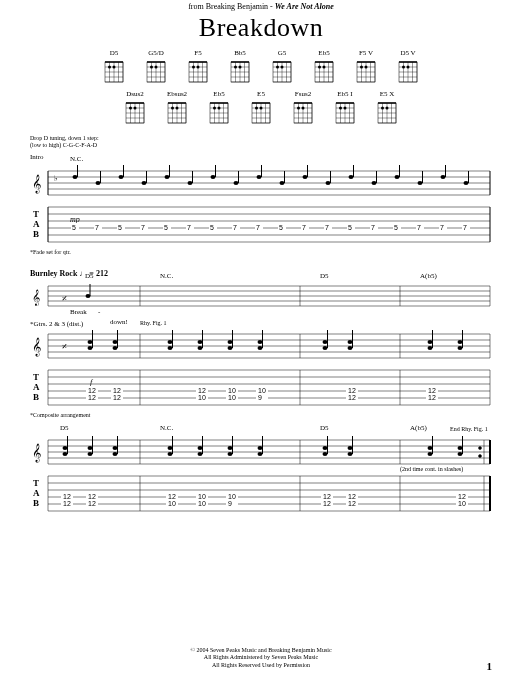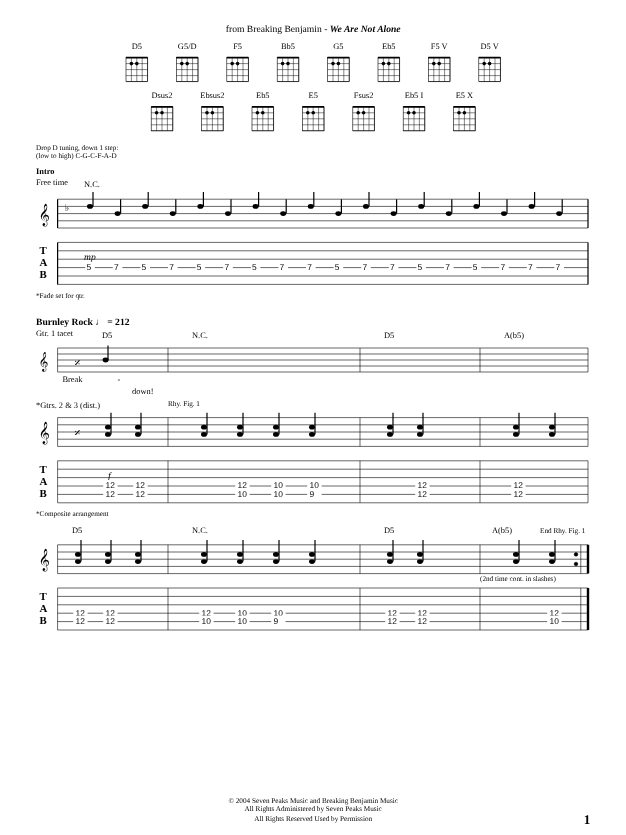--- a/index.html
+++ b/index.html
@@ -6,21 +6,21 @@
     margin: 0;
     padding: 0;
     background: #fff;
     font-family: "Times New Roman", serif;
     width: 522px;
     height: 696px;
     position: relative;
     overflow: hidden;
   }
   .page {
-    padding: 20px 30px 10px 30px;
+    padding: 2px 30px 10px 30px;
     position: relative;
     height: 666px;
   }
   .header {
     text-align: center;
     margin-bottom: 6px;
   }
   .source-line {
     font-size: 8px;
     margin-bottom: 2px;
@@ -62,21 +62,21 @@
     position: relative;
   }
   .chord-diagram svg { display: block; }
   .tuning-note {
     font-size: 6px;
     margin-top: 10px;
     line-height: 1.2;
   }
   .section-label {
     font-size: 7px;
-    font-weight: bold;
+    font-weight: normal;
     margin-top: 4px;
   }
   .sub-label {
     font-size: 7px;
     margin-top: 1px;
   }
   .staff-block {
     margin-top: 4px;
   }
   .staff {
@@ -137,20 +137,21 @@
 </style>
 </head>
 <body>
 
 <div class="page">
   <div class="header">
     <div class="source-line">
       <span>from Breaking Benjamin -</span>
       <span class="album">We Are Not Alone</span>
     </div>
+    <h1 class="title">Breakdown</h1>
   </div>
 
   <div class="chord-row" id="chord-row-1">
       <div class="chord-box">
         <div class="chord-label">D5</div>
         <div class="chord-diagram">
           <svg width="22" height="26">
             <rect x="2" y="4" width="18" height="20" fill="none" stroke="#000" stroke-width="0.5"></rect>
             <line x1="2" y1="9" x2="20" y2="9" stroke="#000" stroke-width="0.4"></line>
             <line x1="2" y1="14" x2="20" y2="14" stroke="#000" stroke-width="0.4"></line>
@@ -435,21 +436,20 @@
         </div>
       </div>
     </div>
 
   <div class="tuning-note">
     <div>Drop D tuning, down 1 step:</div>
     <div>(low to high) C-G-C-F-A-D</div>
   </div>
 
   <div class="section-label">Intro</div>
-  <div class="sub-label">Free time</div>
 
   <div class="staff-block">
     <div class="staff" style="position:relative;">
       <div class="chord-over" style="left:40px">N.C.</div>
       <svg width="462" height="36">
         <g stroke="#000" stroke-width="0.5">
           <line x1="18" y1="6" x2="460" y2="6"></line>
           <line x1="18" y1="12" x2="460" y2="12"></line>
           <line x1="18" y1="18" x2="460" y2="18"></line>
           <line x1="18" y1="24" x2="460" y2="24"></line>
@@ -556,21 +556,20 @@
       </svg>
     </div>
     <div class="footnote">*Fade set for qtr.</div>
   </div>
 
   <div class="tempo">
     <span>Burnley Rock</span>
     <span style="font-family:serif">♩</span>
     <span>= 212</span>
   </div>
-  <div class="sub-label">Gtr. 1 tacet</div>
 
   <div class="staff-block">
     <div class="staff" style="position:relative;height:30px">
       <div class="chord-over" style="left:55px">D5</div>
       <div class="chord-over" style="left:130px">N.C.</div>
       <div class="chord-over" style="left:290px">D5</div>
       <div class="chord-over" style="left:390px">A(b5)</div>
       <svg width="462" height="30">
         <g stroke="#000" stroke-width="0.5">
           <line x1="18" y1="4" x2="460" y2="4"></line>
@@ -582,26 +581,26 @@
           <line x1="110" y1="4" x2="110" y2="24"></line>
           <line x1="270" y1="4" x2="270" y2="24"></line>
           <line x1="370" y1="4" x2="370" y2="24"></line>
           <line x1="460" y1="4" x2="460" y2="24"></line>
         </g>
         <text x="2" y="20" font-size="14">𝄞</text>
         <text x="32" y="20" font-size="10">𝄎</text>
         <ellipse cx="58" cy="14" rx="2.5" ry="2" fill="#000"></ellipse>
         <line x1="60" y1="14" x2="60" y2="2" stroke="#000"></line>
       </svg>
-      <div class="lyric" style="left:22px; top:26px">Break</div>
+      <div class="lyric" style="left:40px; top:26px">Break</div>
       <div class="lyric" style="left:68px; top:26px">-</div>
       <div class="lyric" style="left:80px; top:36px">down!</div>
     </div>
 
-    <div class="sub-label" style="margin-top:18px">*Gtrs. 2 &amp; 3 (dist.)</div>
+    <div class="sub-label" style="margin-top:8px">*Gtrs. 2 &amp; 3 (dist.)</div>
     <div class="staff" style="position:relative">
       <div class="chord-over" style="left:110px;top:-8px;font-size:6px">Rhy. Fig. 1</div>
       <svg width="462" height="36">
         <g stroke="#000" stroke-width="0.5">
           <line x1="18" y1="6" x2="460" y2="6"></line>
           <line x1="18" y1="12" x2="460" y2="12"></line>
           <line x1="18" y1="18" x2="460" y2="18"></line>
           <line x1="18" y1="24" x2="460" y2="24"></line>
           <line x1="18" y1="30" x2="460" y2="30"></line>
           <line x1="18" y1="6" x2="18" y2="30"></line>

